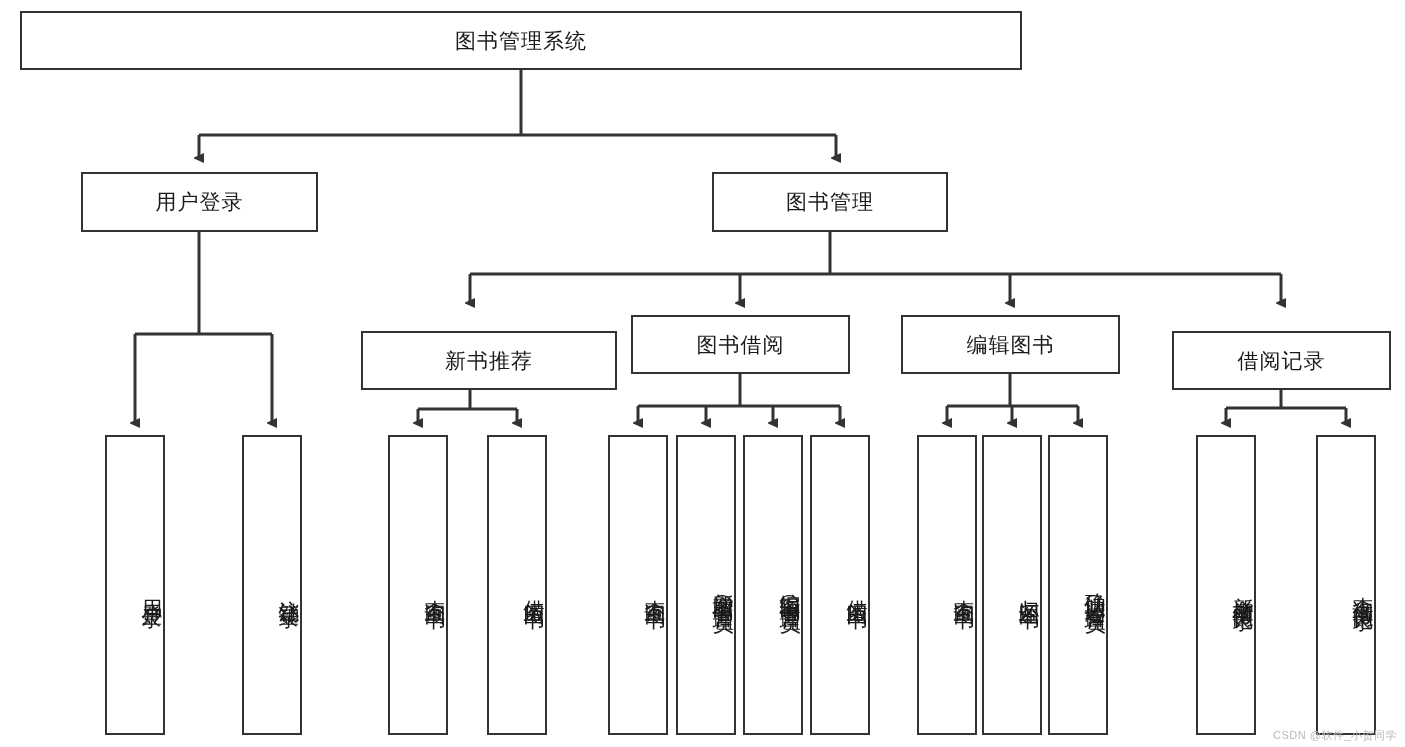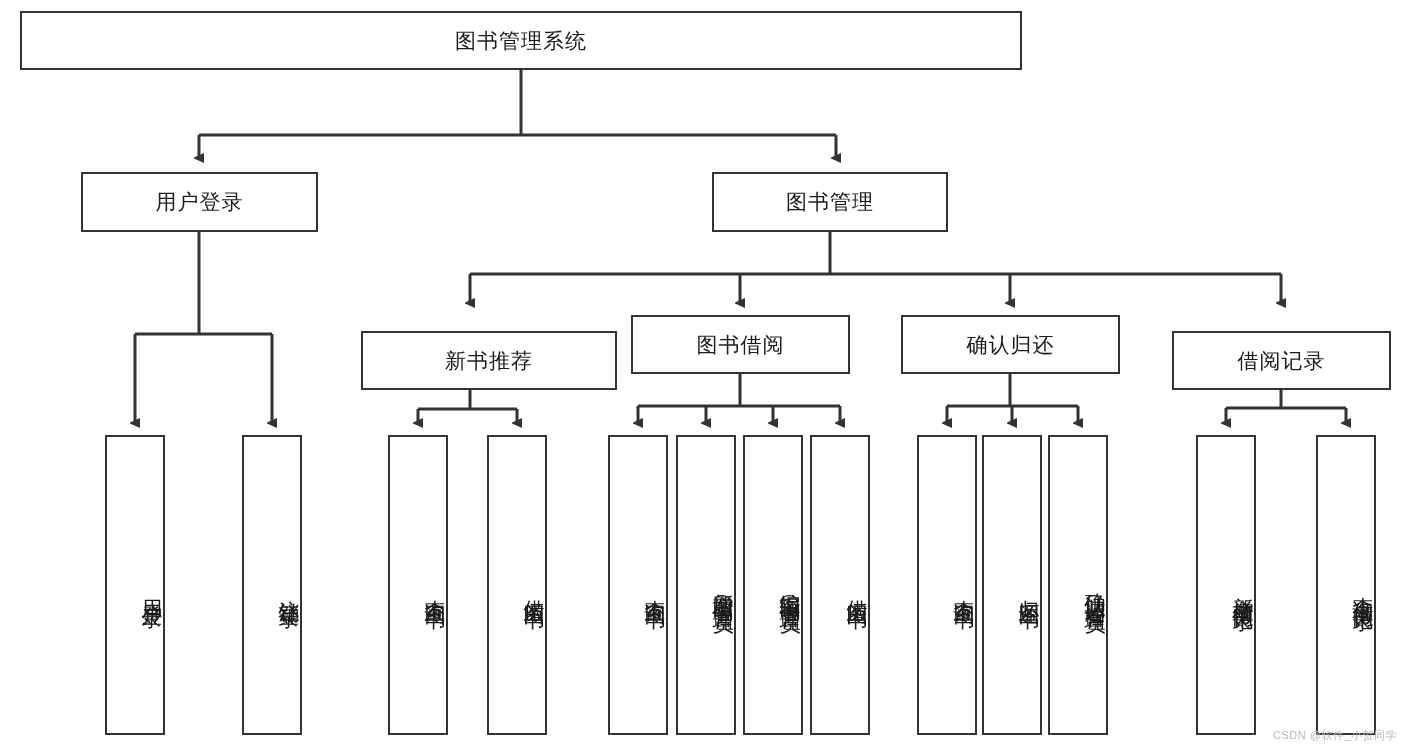--- a/index.html
+++ b/index.html
@@ -119,21 +119,21 @@
     <span>图书管理</span>
   </div>
 
   <div class="node h" style="left:361px;top:315px;width:256px;height:59px;margin-top:16px;">
     <span>新书推荐</span>
   </div>
   <div class="node h" style="left:631px;top:315px;width:219px;height:59px;align-items:center;">
     <span>图书借阅</span>
   </div>
   <div class="node h" style="left:901px;top:315px;width:219px;height:59px;">
-    <span>确认归还</span>
+    <span>编辑图书</span>
   </div>
   <div class="node h" style="left:1172px;top:315px;width:219px;height:59px;margin-top:16px;">
     <span>借阅记录</span>
   </div>
 
   <div class="node v" style="left:105px;top:435px;width:60px;height:300px;">
     <span>用户登录</span>
   </div>
   <div class="node v" style="left:242px;top:435px;width:60px;height:300px;">
     <span>注销登录</span>

